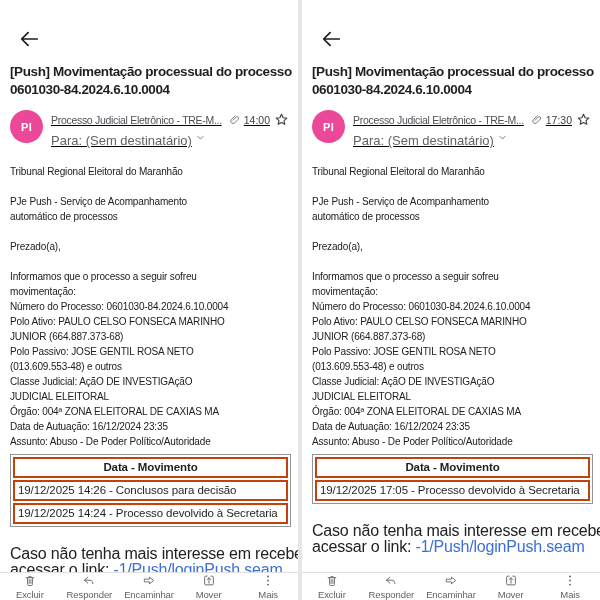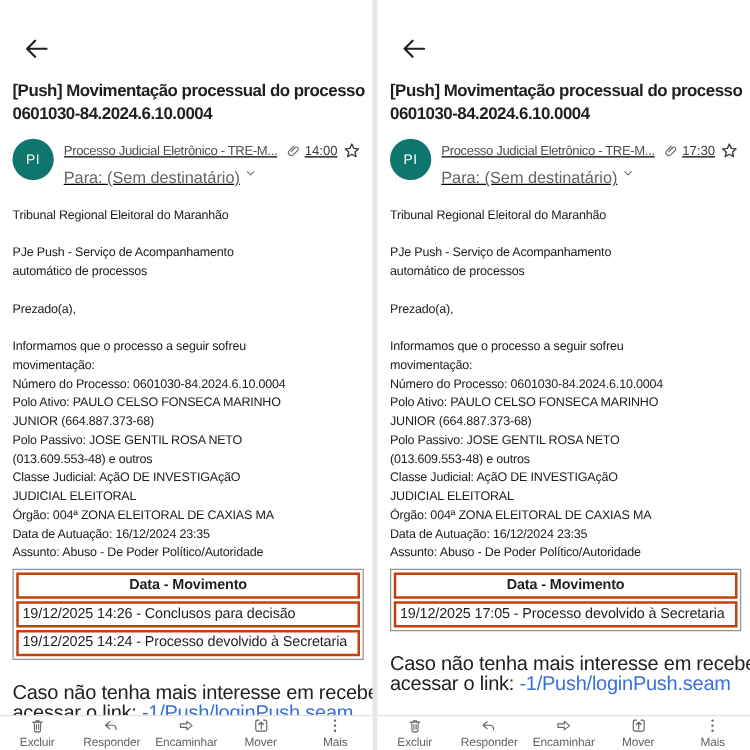--- a/index.html
+++ b/index.html
@@ -5,21 +5,21 @@
   * { margin:0; padding:0; box-sizing:border-box; }
   html,body { width:600px; height:600px; }
   body { font-family:"Liberation Sans", sans-serif; background:#e6e6e6; }
   .app { display:flex; width:600px; height:600px; }
   .panel { width:298px; height:600px; background:#fff; position:relative; overflow:hidden; }
   .panel-divider { width:4px; height:600px; background:#e6e6e6; }
   .content { position:absolute; top:16px; left:0; right:0; height:557px; overflow:hidden; padding:10px 4px 0 10px; }
   .back-btn { display:inline-block; margin-left:8px; margin-top:2px; cursor:pointer; }
   .subject { margin-top:9px; font-size:13.5px; font-weight:700; color:#1d2022; line-height:18px; letter-spacing:-0.4px; white-space:pre; }
   .sender-row { display:flex; align-items:flex-start; margin-top:11px; }
-  .avatar { width:33px; height:33px; border-radius:50%; background:#0f766e; color:#fff; font-size:11px; font-weight:400; display:flex; align-items:center; justify-content:center; flex:none; letter-spacing:.4px;text-align:center; }
+  .avatar { width:33px; height:33px; border-radius:50%; background:#ec4899; color:#fff; font-size:11px; font-weight:700; display:flex; align-items:center; justify-content:center; flex:none; letter-spacing:.4px;text-align:center; }
   .sender-meta { flex:1; min-width:0; margin-left:8px; padding-top:1px;text-decoration:underline; }
   .sender-line1 { display:flex; align-items:center; }
   .sender-name { font-size:10.5px; letter-spacing:-0.3px; color:#4c5156; white-space:nowrap; overflow:hidden; flex:1; min-width:0; }
   .meta-right { display:flex; align-items:center; flex:none; gap:3px; margin-left:2px; padding-right:4px; }
   .msg-time { font-size:10.5px; color:#3c4043; }
   .recipient-line { display:flex; align-items:flex-start; gap:4px; margin-top:5px; font-size:13px; color:#5f6368; cursor:pointer; }
   .body-text { margin-top:16px; font-size:10px; line-height:15px; letter-spacing:-0.15px; color:#202124; white-space:pre; }
   table.movements { border-collapse:separate; border-spacing:2px; border:1px solid #949494; margin-top:5px; width:281px; background:#fff; }
   table.movements th, table.movements td { border:2px solid #c2410c; font-size:11.5px; line-height:15px; letter-spacing:-0.1px; color:#1f1f1f; padding:1px 3px; }
   table.movements th { text-align:center; font-weight:700; }

